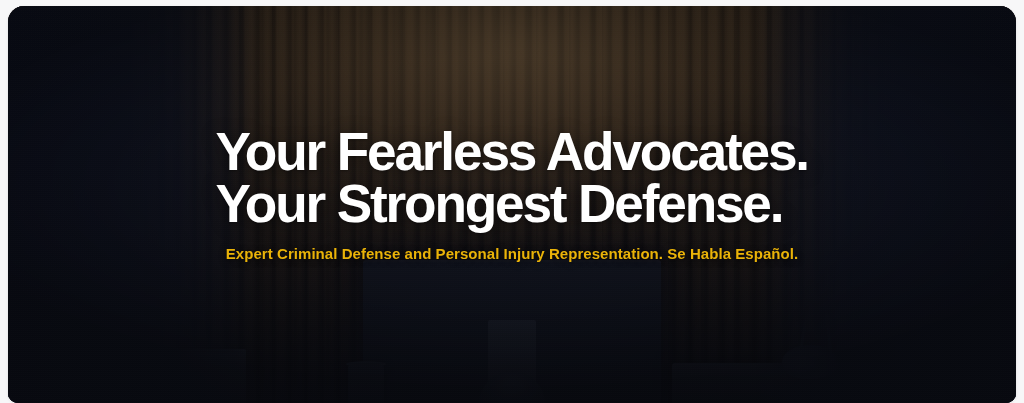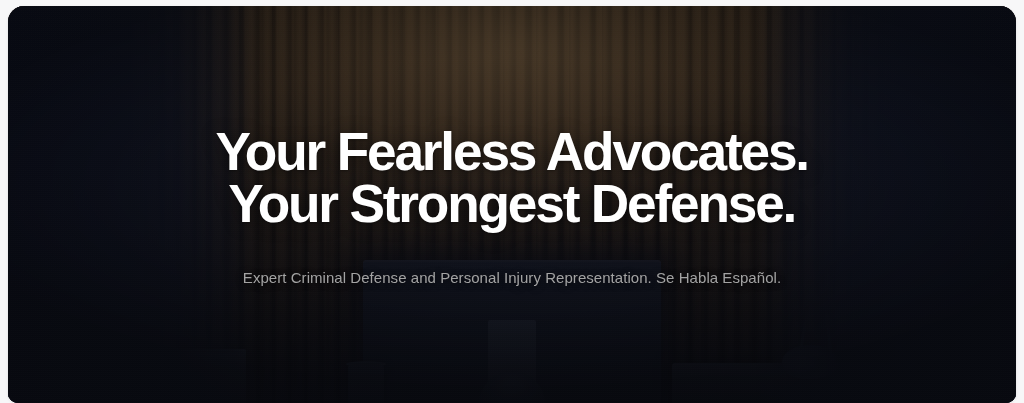--- a/index.html
+++ b/index.html
@@ -229,42 +229,42 @@
   
   .hero-content{
     position:absolute;
     left:0; right:0;
     top:0; bottom:0;
     display:flex;
     flex-direction:column;
     align-items:center;
     justify-content:flex-start;
     padding-top:119px;
-    text-align:center;
+    text-align:left;
   }
 
   .hero-title{
     color:#ffffff;
     font-family:"Liberation Sans", sans-serif;
     font-size:54px;
     font-weight:700;
     line-height:52px;
     letter-spacing:-2.2px;
     text-shadow:0 2px 18px rgba(0,0,0,.42), 0 1px 3px rgba(0,0,0,.35);
     white-space:nowrap;
     transform:scaleX(0.985);
   }
   .hero-title .line{ display:block; }
 
   .hero-subtitle{
-    margin-top:38px;
-    color:#a3a3a3;
+    margin-top:14px;
+    color:#eab308;
     font-family:"Liberation Sans", sans-serif;
     font-size:15px;
-    font-weight:400;
+    font-weight:700;
     line-height:21px;
     letter-spacing:.05px;
     text-shadow:0 1px 7px rgba(0,0,0,.62);
     white-space:nowrap;
   }
 </style>
 </head>
 <body>
 
 <div class="page-frame">

